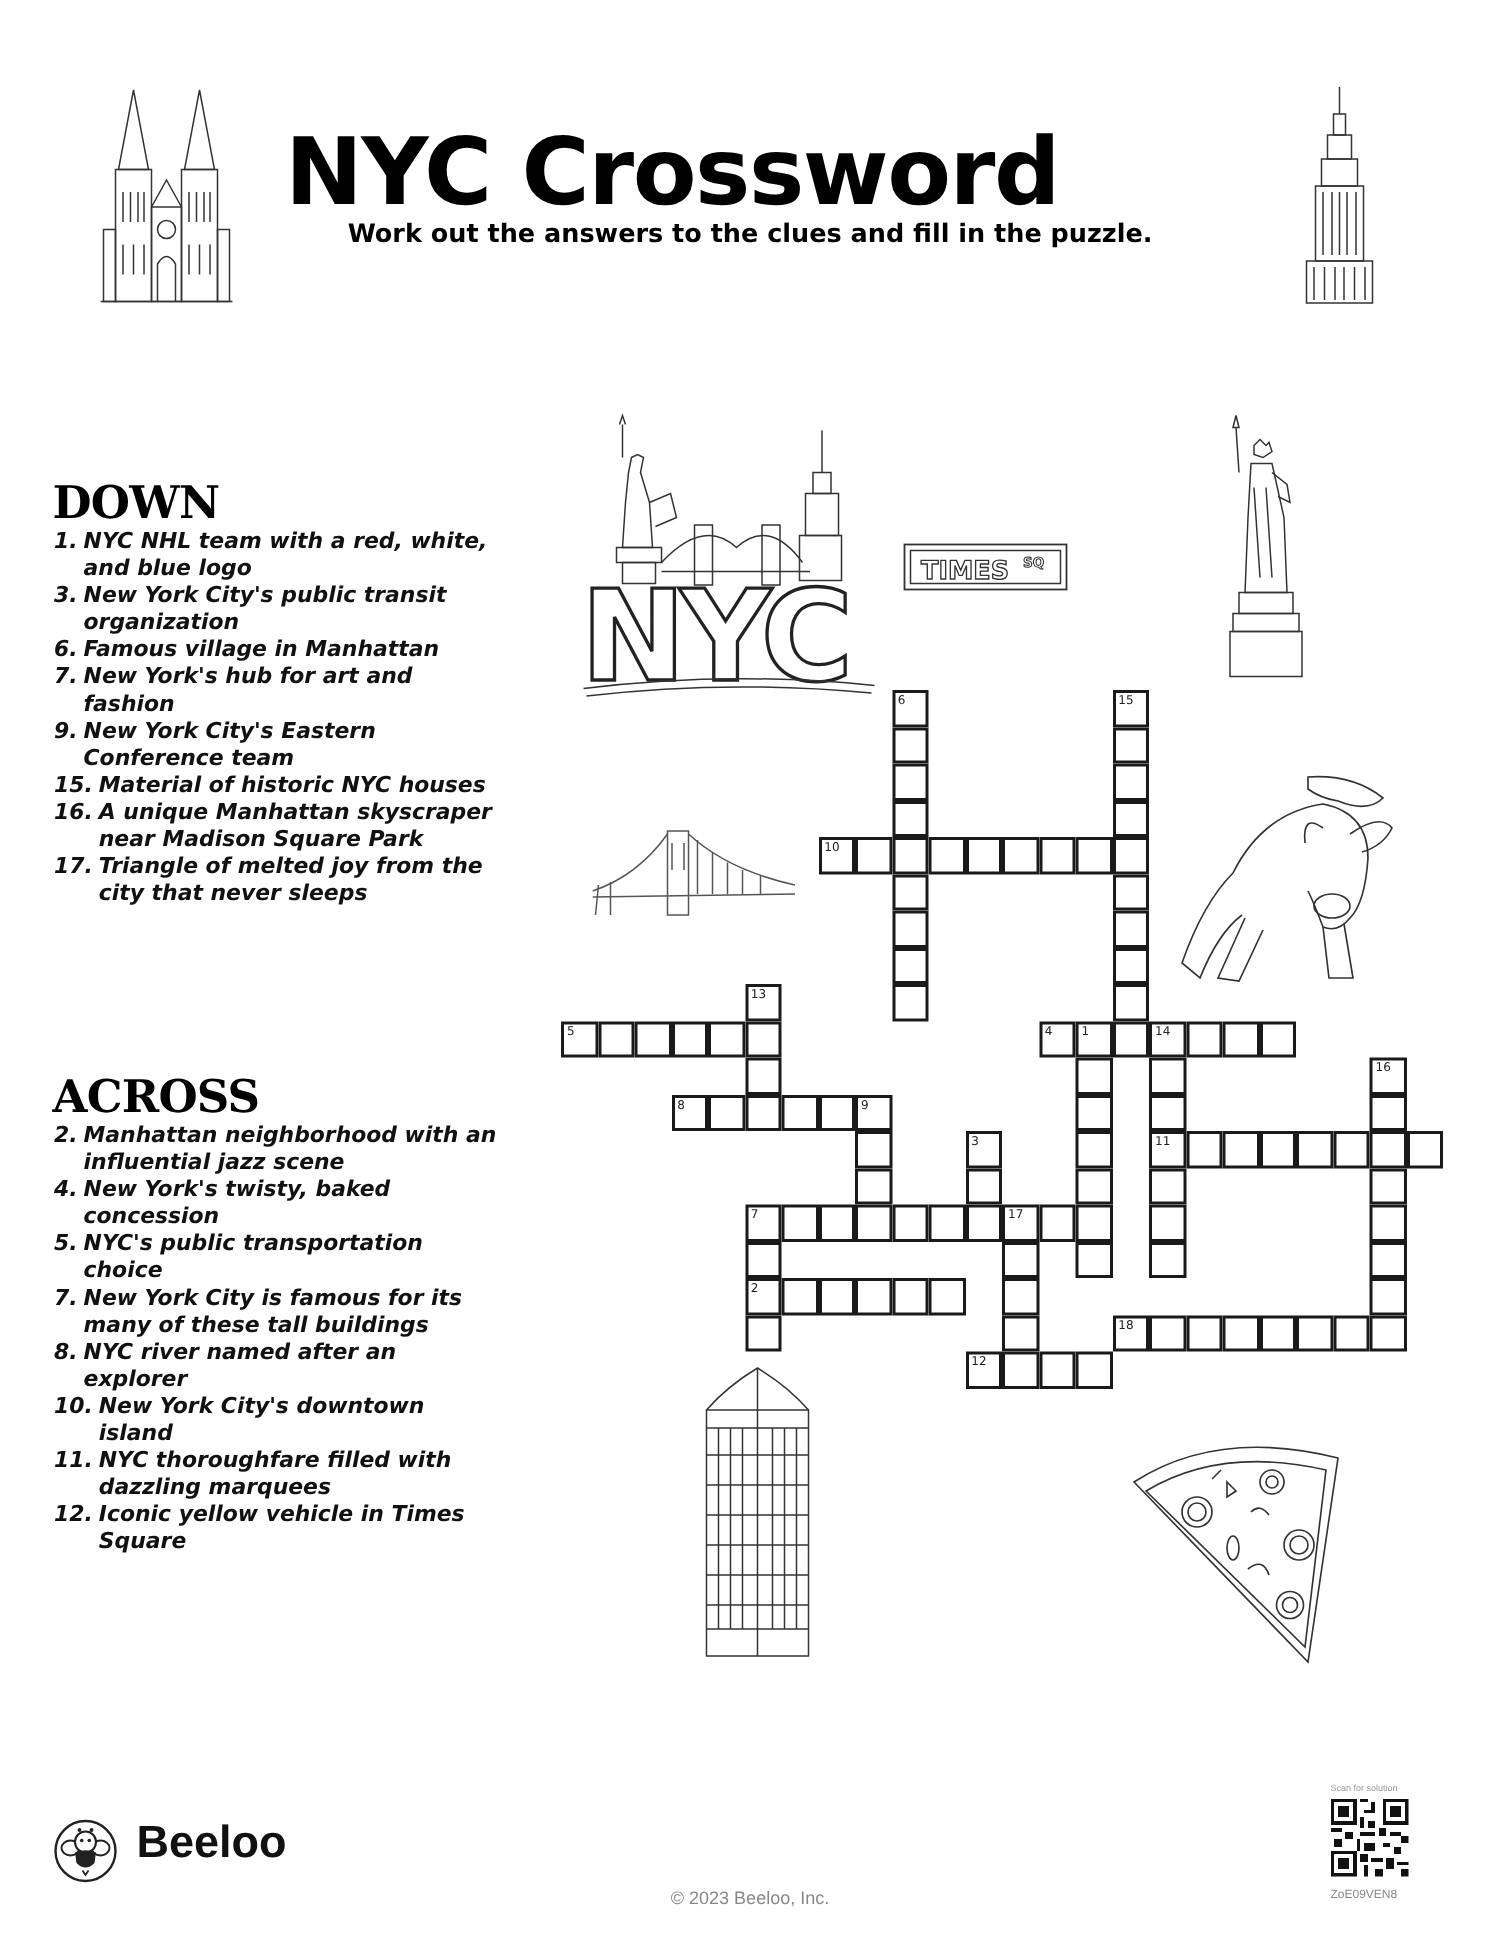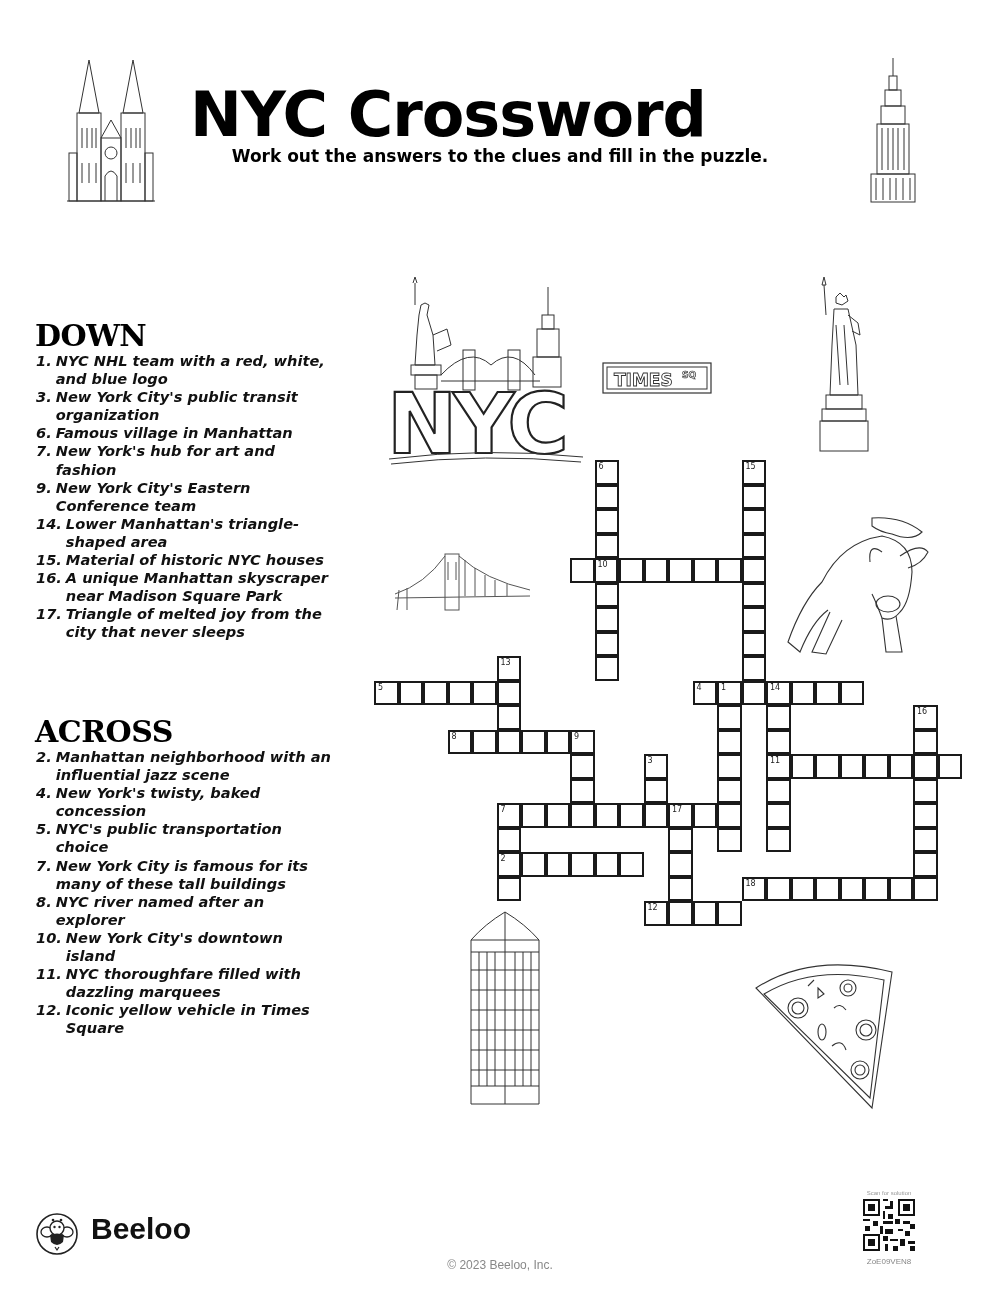--- a/index.html
+++ b/index.html
@@ -11,21 +11,21 @@
   .clue { display:flex; }
   .clue .num { flex:0 0 auto; margin-right:4px; }
   .clue .txt { flex:1 1 auto; }
   .grid { position:absolute; left:0; top:0; width:1000px; height:1294px; pointer-events:none; }
   .cell { position:absolute; width:24.5px; height:24.5px; box-sizing:border-box; border:2px solid #1a1a1a; background:#fff; pointer-events:auto; }
   .cell .n { position:absolute; left:2px; top:0px; font-size:8px; font-family:"DejaVu Sans", sans-serif; color:#222; line-height:9px; }
   .art { position:absolute; }
   .footer-logo { position:absolute; left:35px; top:1212px; display:flex; }
   .footer-logo .brand { font-family:"Liberation Sans", sans-serif; font-weight:bold; font-size:30px; margin-left:12px; color:#111; }
   .copyright { position:absolute; left:0; width:1000px; top:1258px; text-align:center; font-family:"Liberation Sans", sans-serif; font-size:12px; color:#888; }
-  .qr-block { position:absolute; left:861px; top:1190px; width:56px; text-align:center; font-family:"Liberation Sans", sans-serif; }
+  .qr-block { position:absolute; left:887px; top:1190px; width:56px; text-align:left; font-family:"Liberation Sans", sans-serif; }
   .qr-block .scan { font-size:6px; color:#999; white-space:nowrap; }
   .qr-block .code { font-size:8px; color:#888; margin-top:2px; }
 </style>
 </head>
 <body>
 
 <div class="title">NYC Crossword</div>
 <div class="subtitle">Work out the answers to the clues and fill in the puzzle.</div>
 
 <svg class="art" style="left:65px;top:58px" width="92" height="145" viewBox="0 0 92 145">
@@ -77,24 +77,20 @@
     </div>
   <div class="clue">
       <span class="num">7.</span>
       <span class="txt">New York's hub for art and fashion</span>
     </div>
   <div class="clue">
       <span class="num">9.</span>
       <span class="txt">New York City's Eastern Conference team</span>
     </div>
   <div class="clue">
-      <span class="num">14.</span>
-      <span class="txt">Lower Manhattan's triangle-shaped area</span>
-    </div>
-  <div class="clue">
       <span class="num">15.</span>
       <span class="txt">Material of historic NYC houses</span>
     </div>
   <div class="clue">
       <span class="num">16.</span>
       <span class="txt">A unique Manhattan skyscraper near Madison Square Park</span>
     </div>
   <div class="clue">
       <span class="num">17.</span>
       <span class="txt">Triangle of melted joy from the city that never sleeps</span>
@@ -253,21 +249,21 @@
       <span class="n">6</span>
     </div>
     <div class="cell" style="left: 594.5px; top: 484.5px;"></div>
     <div class="cell" style="left: 594.5px; top: 509px;"></div>
     <div class="cell" style="left: 594.5px; top: 533.5px;"></div>
     <div class="cell" style="left: 594.5px; top: 558px;"></div>
     <div class="cell" style="left: 594.5px; top: 582.5px;"></div>
     <div class="cell" style="left: 594.5px; top: 607px;"></div>
     <div class="cell" style="left: 594.5px; top: 631.5px;"></div>
     <div class="cell" style="left: 594.5px; top: 656px;"></div>
-    <div class="cell" style="left: 545.5px; top: 558px; margin-left: 48px;">
+    <div class="cell" style="left: 545.5px; top: 558px;">
       <span class="n">10</span>
     </div>
     <div class="cell" style="left: 570px; top: 558px;"></div>
     <div class="cell" style="left: 619px; top: 558px;"></div>
     <div class="cell" style="left: 643.5px; top: 558px;"></div>
     <div class="cell" style="left: 668px; top: 558px;"></div>
     <div class="cell" style="left: 692.5px; top: 558px;"></div>
     <div class="cell" style="left: 717px; top: 558px;"></div>
     <div class="cell" style="left: 496.5px; top: 656px;">
       <span class="n">13</span>

